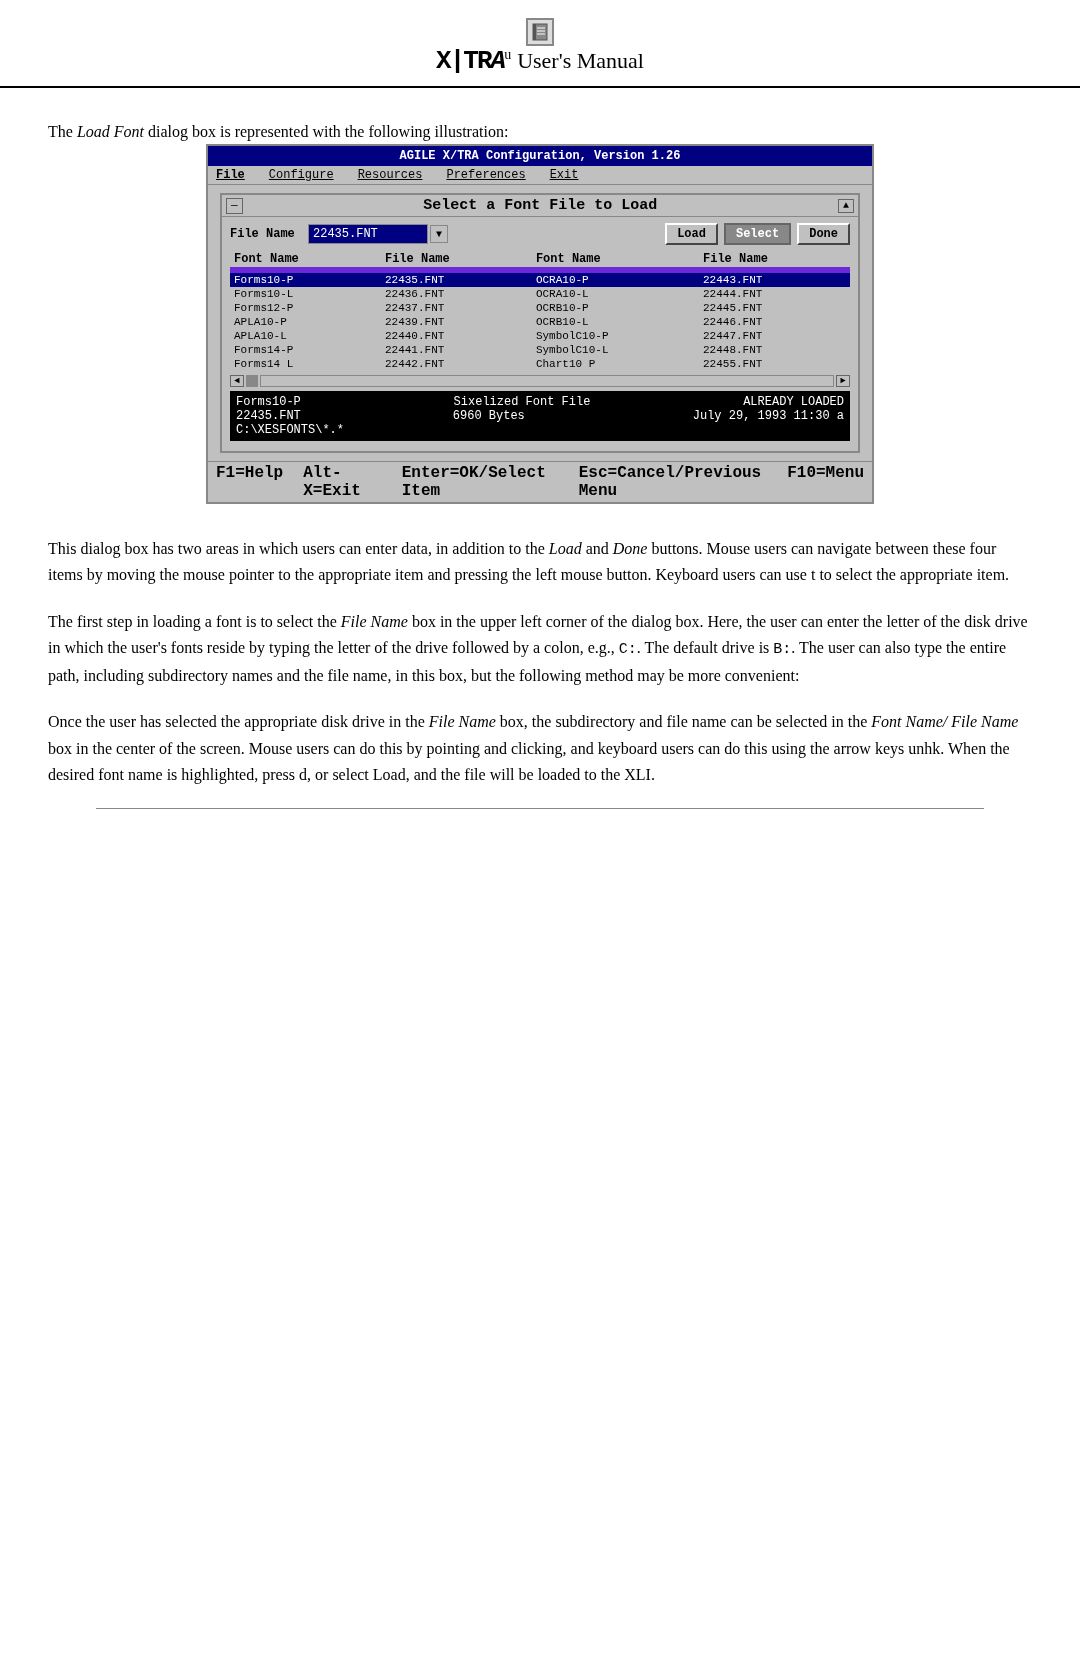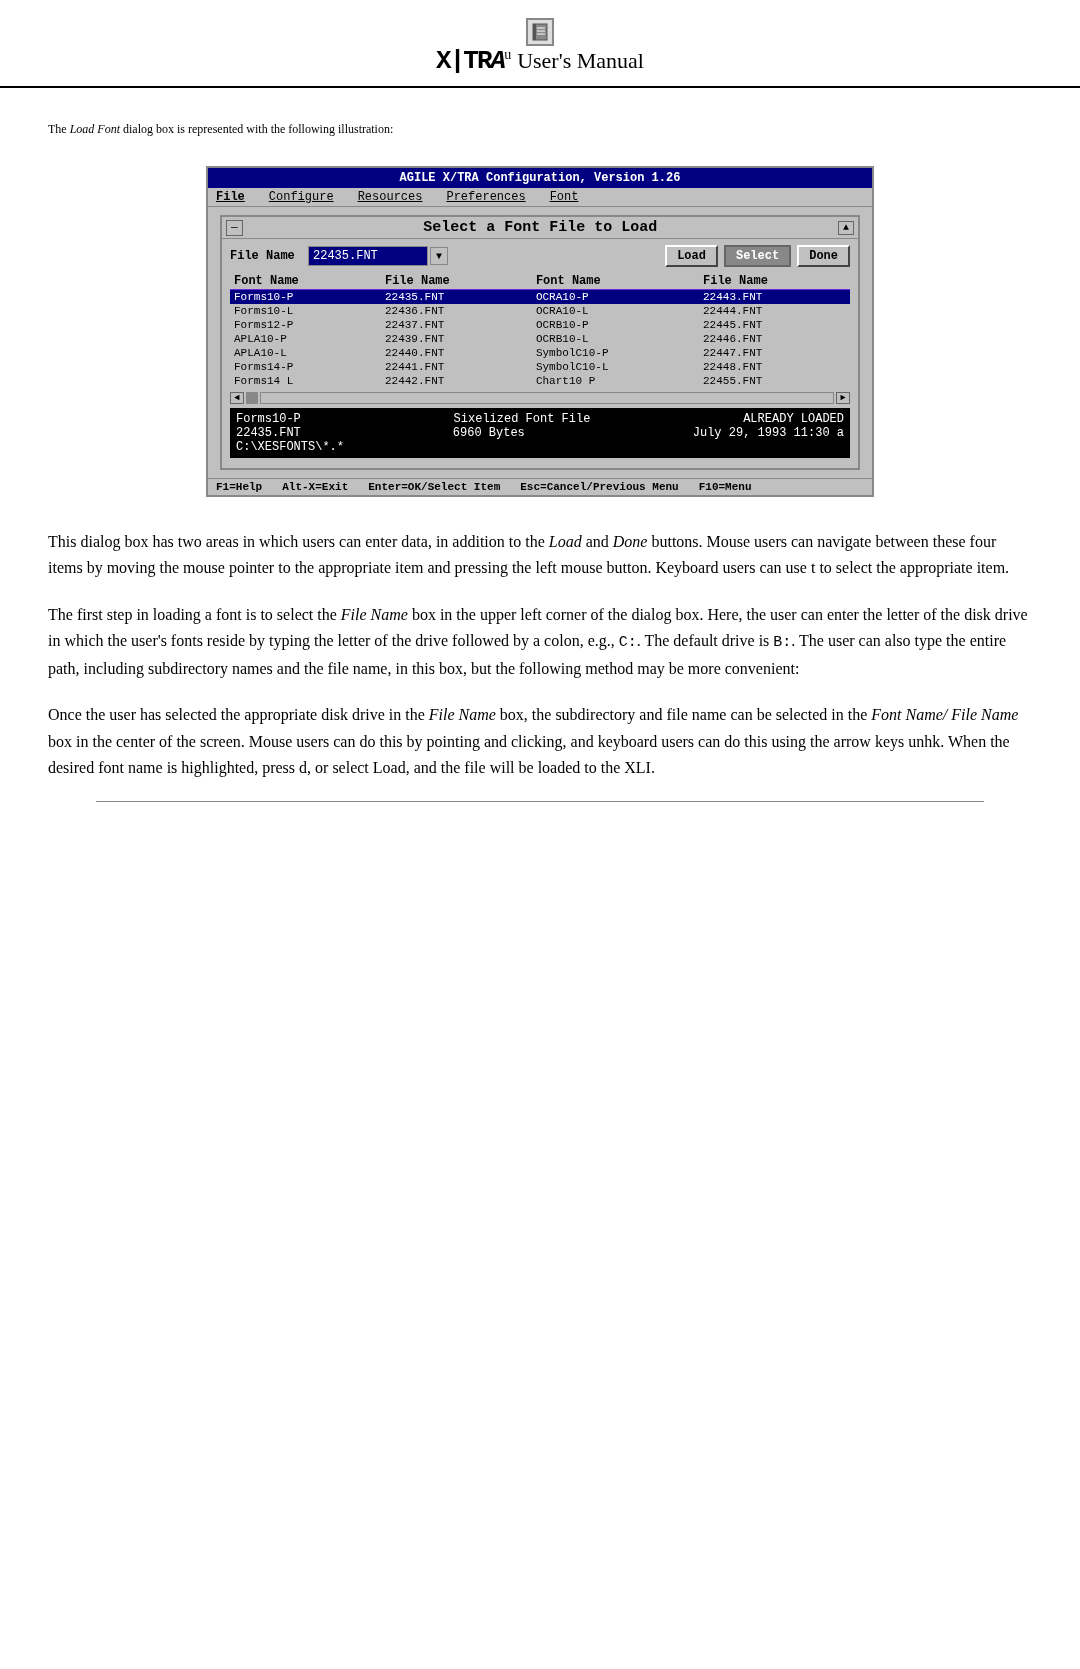--- a/index.html
+++ b/index.html
@@ -38,23 +38,22 @@
       display: flex; align-items: center; justify-content: center;
       font-size: 12px;
     }
 
     
     .page-content {
       padding: 32px 48px 32px 48px;
     }
 
     .intro-text {
-      font-size: 12px;
+      font-size: 16px;
       line-height: 1.5;
-      margin-bottom: 28px;
     }
 
     
     .dialog-illustration {
       border: 2px solid #888;
       background: #c0c0c0;
       margin: 0 auto 32px auto;
       width: 668px;
       font-family: "Courier New", Courier, monospace;
       font-size: 12px;
@@ -195,21 +194,21 @@
       border-collapse: collapse;
       margin-bottom: 4px;
     }
 
     .font-table th {
       text-align: left;
       font-size: 12px;
       font-family: "Courier New", Courier, monospace;
       font-weight: bold;
       padding: 1px 4px;
-      border-bottom: 1px solid #6d28d9;
+      border-bottom: 6px solid #6d28d9;
     }
 
     .font-table td {
       font-size: 11px;
       font-family: "Courier New", Courier, monospace;
       padding: 1px 4px;
     }
 
     .selected-row td {
       background: #000080;
@@ -258,21 +257,21 @@
     .status-line {
       display: flex;
       justify-content: space-between;
     }
 
     
     .app-bottombar {
       background: #c0c0c0;
       border-top: 1px solid #888;
       padding: 2px 8px;
-      font-size: 11px;
+      font-size: 16px;
       font-family: "Courier New", Courier, monospace;
       display: flex;
       gap: 20px;
     }
 
     .key-help span { font-weight: bold; }
 
     
     .body-text {
       font-size: 16px;
@@ -327,21 +326,21 @@
 
     <div class="app-titlebar">
       <span>AGILE X/TRA Configuration, Version 1.26</span>
     </div>
 
     <div class="app-menubar">
       <span class="menu-item">File</span>
       <span class="menu-item">Configure</span>
       <span class="menu-item">Resources</span>
       <span class="menu-item">Preferences</span>
-      <span class="menu-item">Font</span>
+      <span class="menu-item">Exit</span>
     </div>
 
     <div class="inner-dialog">
 
       <div class="inner-dialog-titlebar">
         <div class="title-box">─</div>
         <div class="title-text">Select a Font File to Load</div>
         <div class="scroll-btn">▲</div>
       </div>
 

